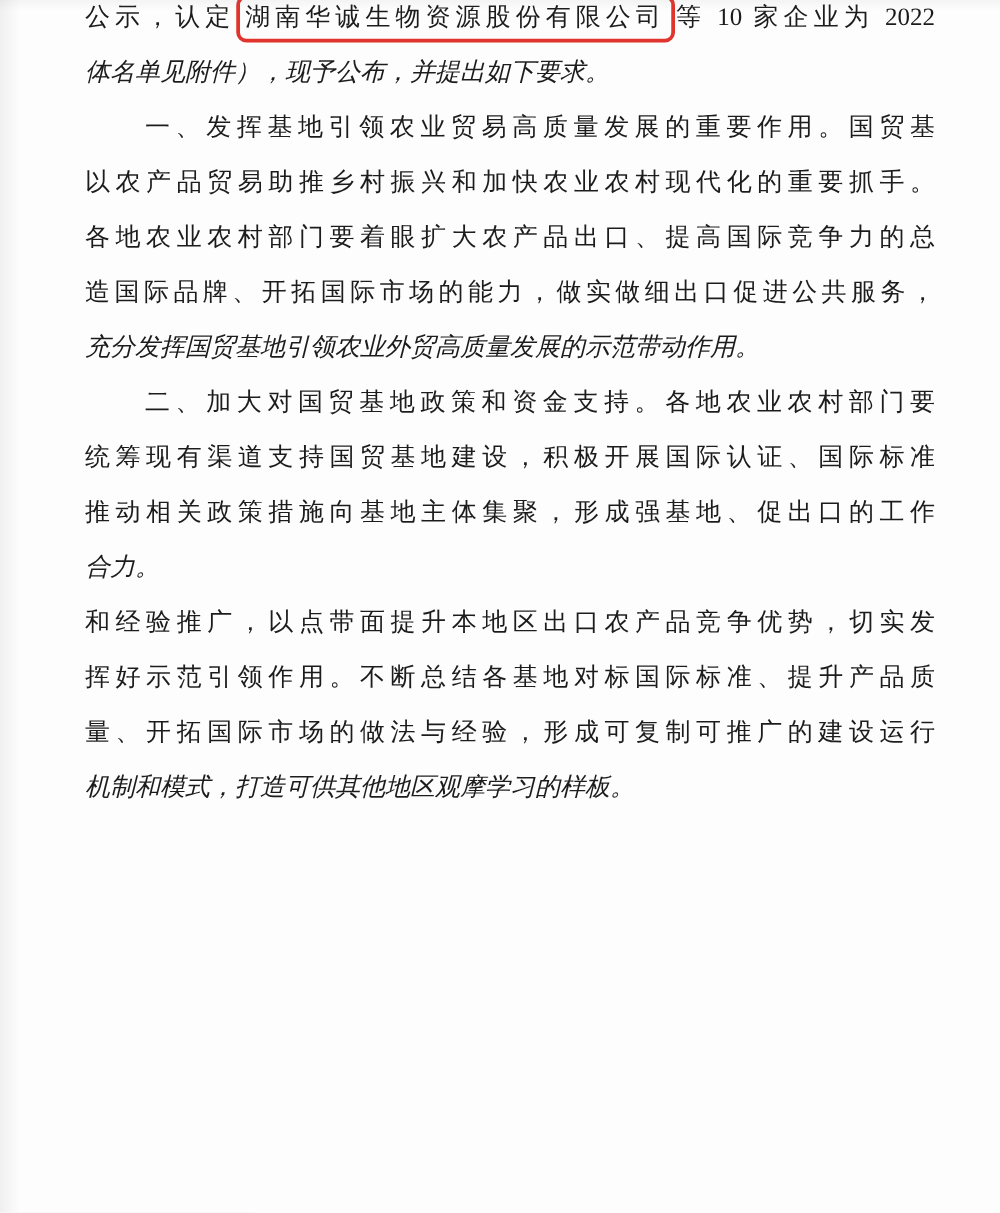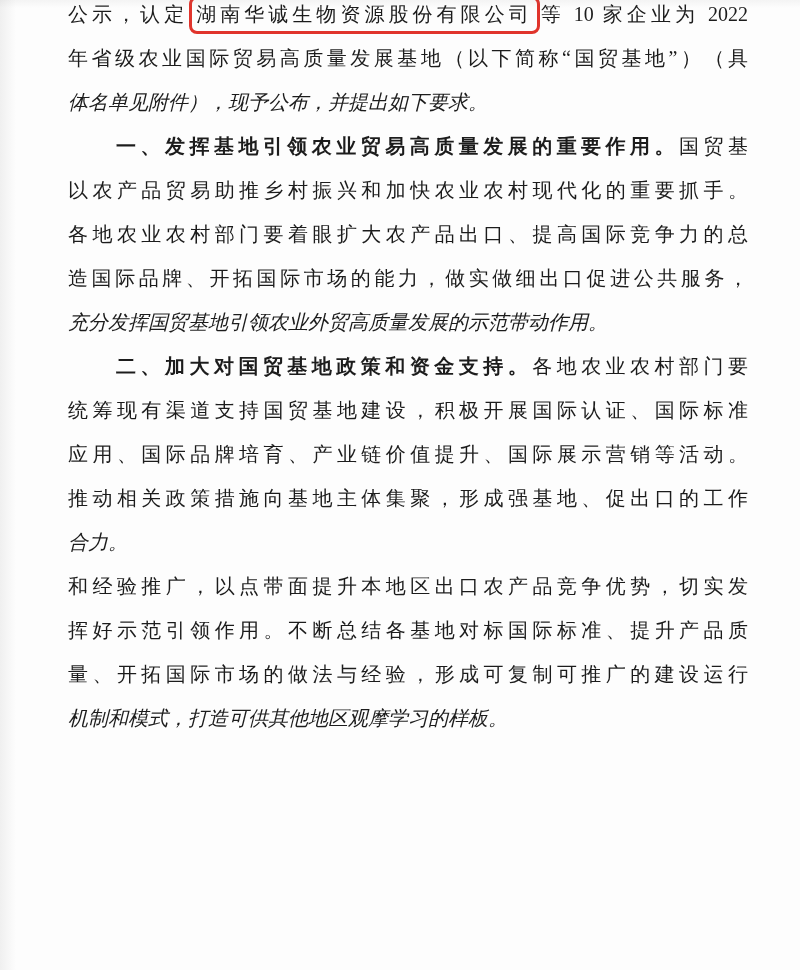--- a/index.html
+++ b/index.html
@@ -50,45 +50,43 @@
     overflow: visible;
   }
   .line.para-end {
     text-align-last: left;
     font-style: italic;
   }
   .line.indent {
     text-indent: 48px;
   }
   .bold {
-    font-weight: bold;
+    font-weight: normal;
   }
   .boxed {
     border: 3px solid var(--box-color, #e0342c);
     border-radius: 8px;
     padding: 4px 4px 6px 4px;
     margin: 0 1px;
   }
 </style>
 </head>
 <body>
 
 <div class="page" style="background: rgb(253, 253, 253);">
   <div class="doc-body">
       <div class="line"><span>公示，认定</span><span class="boxed">湖南华诚生物资源股份有限公司</span><span>等 10 家企业为 2022</span></div>
-      <div class="line"><span>年省级农业国际贸易高质量发展基地（以下简称“国贸基地”）（具</span></div>
       <div class="line para-end"><span>体名单见附件），现予公布，并提出如下要求。</span></div>
       <div class="line indent"><span class="bold">一、发挥基地引领农业贸易高质量发展的重要作用。</span><span>国贸基</span></div>
       <div class="line"><span>以农产品贸易助推乡村振兴和加快农业农村现代化的重要抓手。</span></div>
       <div class="line"><span>各地农业农村部门要着眼扩大农产品出口、提高国际竞争力的总</span></div>
       <div class="line"><span>造国际品牌、开拓国际市场的能力，做实做细出口促进公共服务，</span></div>
       <div class="line para-end"><span>充分发挥国贸基地引领农业外贸高质量发展的示范带动作用。</span></div>
       <div class="line indent"><span class="bold">二、加大对国贸基地政策和资金支持。</span><span>各地农业农村部门要</span></div>
       <div class="line"><span>统筹现有渠道支持国贸基地建设，积极开展国际认证、国际标准</span></div>
-      <div class="line"><span>应用、国际品牌培育、产业链价值提升、国际展示营销等活动。</span></div>
       <div class="line"><span>推动相关政策措施向基地主体集聚，形成强基地、促出口的工作</span></div>
       <div class="line para-end"><span>合力。</span></div>
       <div class="line"><span>和经验推广，以点带面提升本地区出口农产品竞争优势，切实发</span></div>
       <div class="line"><span>挥好示范引领作用。不断总结各基地对标国际标准、提升产品质</span></div>
       <div class="line"><span>量、开拓国际市场的做法与经验，形成可复制可推广的建设运行</span></div>
       <div class="line para-end"><span>机制和模式，打造可供其他地区观摩学习的样板。</span></div>
     </div>
 </div>
 
 </body></html>

